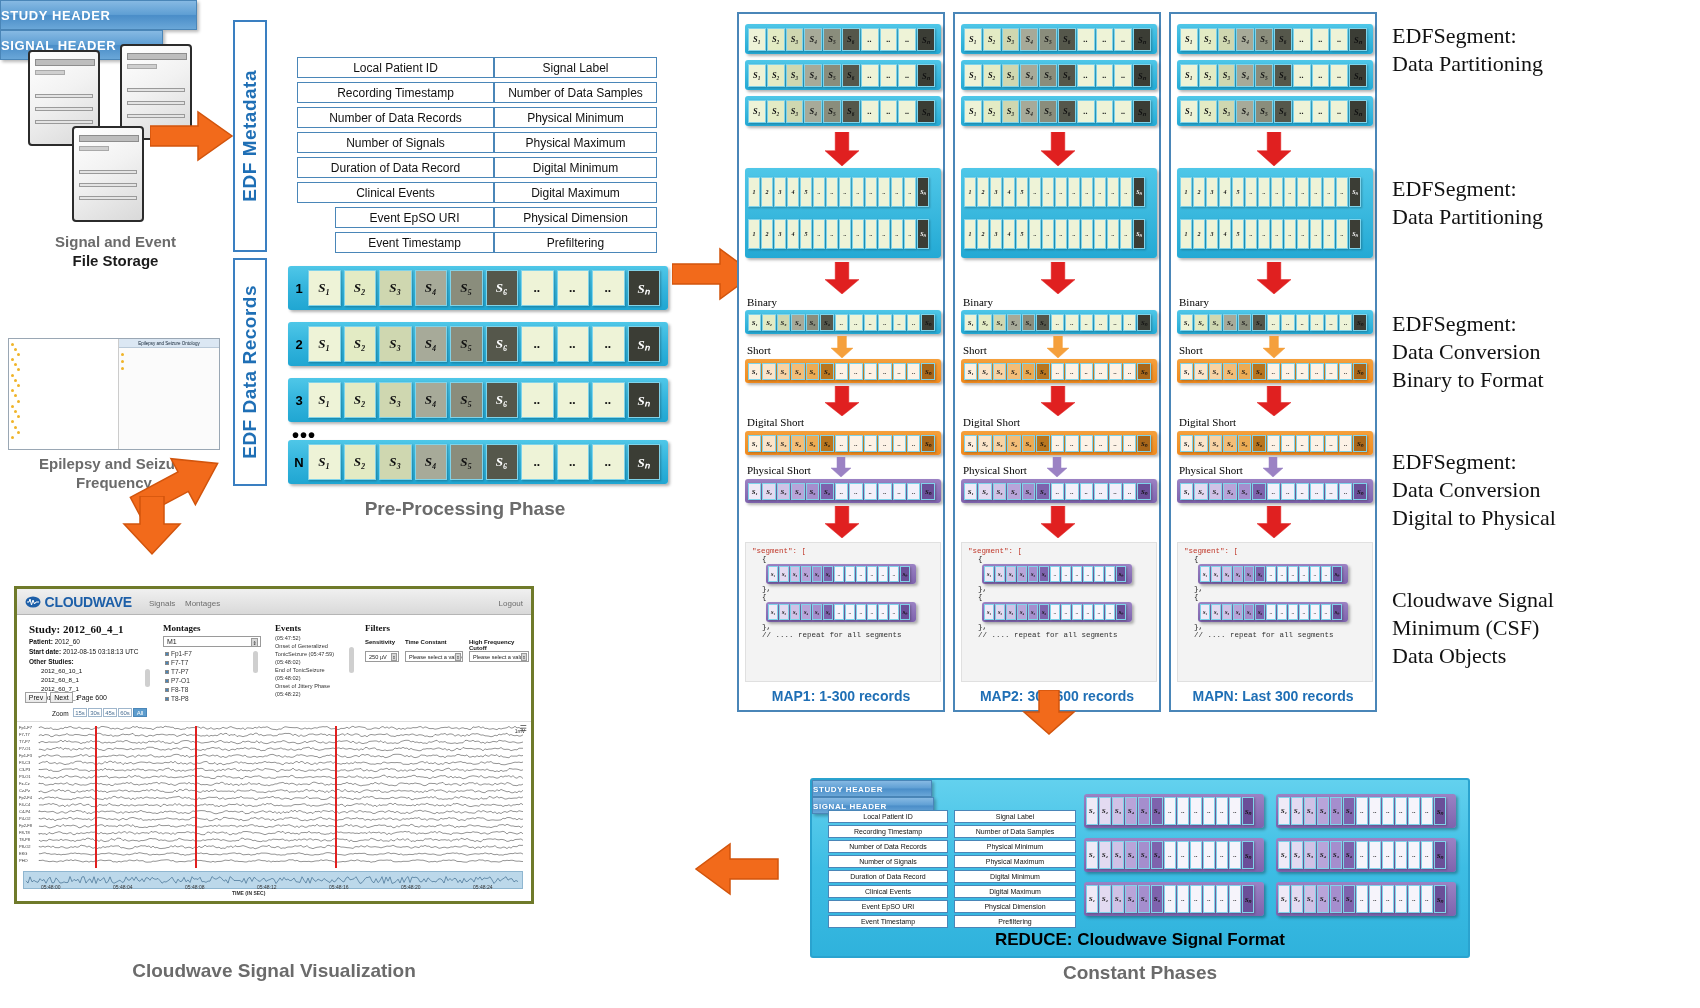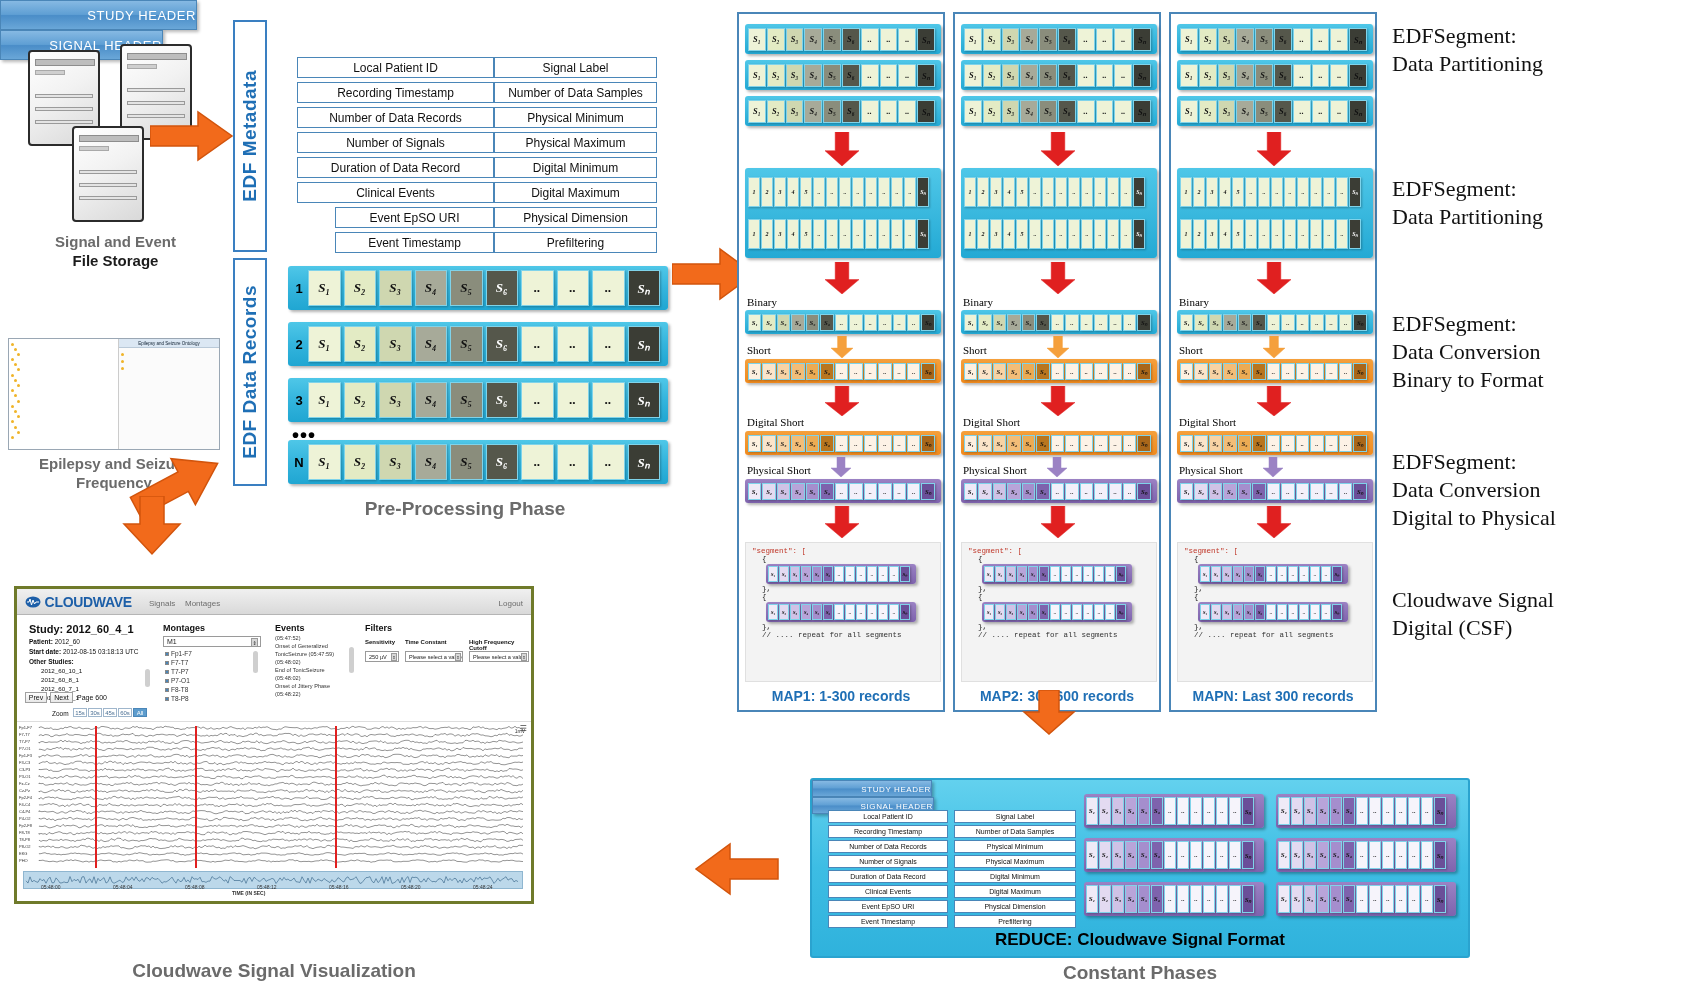--- a/index.html
+++ b/index.html
@@ -33,22 +33,22 @@
     display:flex; align-items:center; justify-content:center;
   }
   .rail span {
     writing-mode:vertical-rl; transform:rotate(180deg);
     color:#1f6fb5; font-weight:bold; letter-spacing:.5px;
   }
 
   
   .hdr-title {
     background:linear-gradient(180deg,#86b9e3 0%,#5f9fd4 48%,#4a8dc8 52%,#6aa7d8 100%);
-    border:1px solid #4a86b8; color:#fff; font-weight:normal;
-    text-align:right; letter-spacing:.6px;
+    border:1px solid #4a86b8; color:#fff; font-weight:bold;
+    text-align:left; letter-spacing:.6px;
     box-shadow:2px 2px 3px rgba(0,0,0,.28);
   }
   .hdr-row {
     border:1px solid #4a86b8; background:#fff; color:#111;
     display:flex; align-items:center;
   }
   .hdr-row.ctr{ justify-content:center; }
 
   
   .rec-band {
@@ -105,21 +105,21 @@
              font-size:4.5px; color:#123; display:flex; align-items:center; justify-content:center;}
 
   
   .cw{ position:absolute; border:3px solid #6f7a2a; background:#fff; overflow:hidden; }
   .cw-top{ position:absolute; left:0; right:0; top:0; height:26px;
            background:linear-gradient(180deg,#f0f0f0,#d9d9d9); border-bottom:1px solid #b5b5b5;}
   .cw-logo{ position:absolute; left:8px; top:5px; color:#1d5fa8; font-weight:bold;
             font-size:14px; letter-spacing:-.3px; }
   .cw-nav{ position:absolute; color:#6d6d6d; font-size:8px; top:10px; }
   .cw-lbl{ position:absolute; color:#111; }
-  .cw-h{ font-weight:bold; }
+  .cw-h{ font-weight:bold;font-family:Liberation Serif, serif; }
   .cw-select{ position:absolute; border:1px solid #9a9a9a; background:#fff;
               font-size:7px; display:flex; align-items:center; padding-left:3px; color:#222;}
   .cw-scroll{ position:absolute; width:5px; background:#cfcfcf; border-radius:3px; }
   .cw-btn{ position:absolute; border:1px solid #a0a0a0; background:linear-gradient(180deg,#fdfdfd,#e8e8e8);
            font-size:7px; display:flex; align-items:center; justify-content:center; color:#111;}
   .cw-zbtn{ position:absolute; border:1px solid #9fb6cc; font-size:6px;
             display:flex; align-items:center; justify-content:center; color:#4a6f93; background:#fff;}
   .cw-zbtn.on{ background:#5d9ccd; color:#fff; border-color:#4a86b8;}
   .cw-chk{ position:absolute; font-size:6.5px; color:#333; }
   .cw-sig{ position:absolute; left:0; right:0; background:#fff; }
@@ -950,21 +950,22 @@
       <div>Data Conversion</div>
       <div>Binary to Format</div>
     </div>
     <div class="abs" style="left:1392px;top:448px;width:300px;font-family:&quot;Liberation Serif&quot;,serif;font-size:22px;line-height:28px;color:#111;">
       <div>EDFSegment:</div>
       <div>Data Conversion</div>
       <div>Digital to Physical</div>
     </div>
     <div class="abs" style="left:1392px;top:586px;width:300px;font-family:&quot;Liberation Serif&quot;,serif;font-size:22px;line-height:28px;color:#111;">
       <div>Cloudwave Signal</div>
-      <div>Digital (CSF)</div>
+      <div>Minimum (CSF)</div>
+      <div>Data Objects</div>
     </div>
   </div>
 
 <div class="oarrow" style="left:1020px; top:690px;">
   <svg width="58" height="46" viewBox="0 0 58 46">
       <polygon points="19,0 39,0 39,22 54,22 29,44 4,22 19,22" fill="#f26a1b" stroke="#d2540c" stroke-width="1.5"></polygon>
     </svg>
 </div>
 
 <div class="reduce" style="left:810px; top:778px; width:660px; height:180px;">

